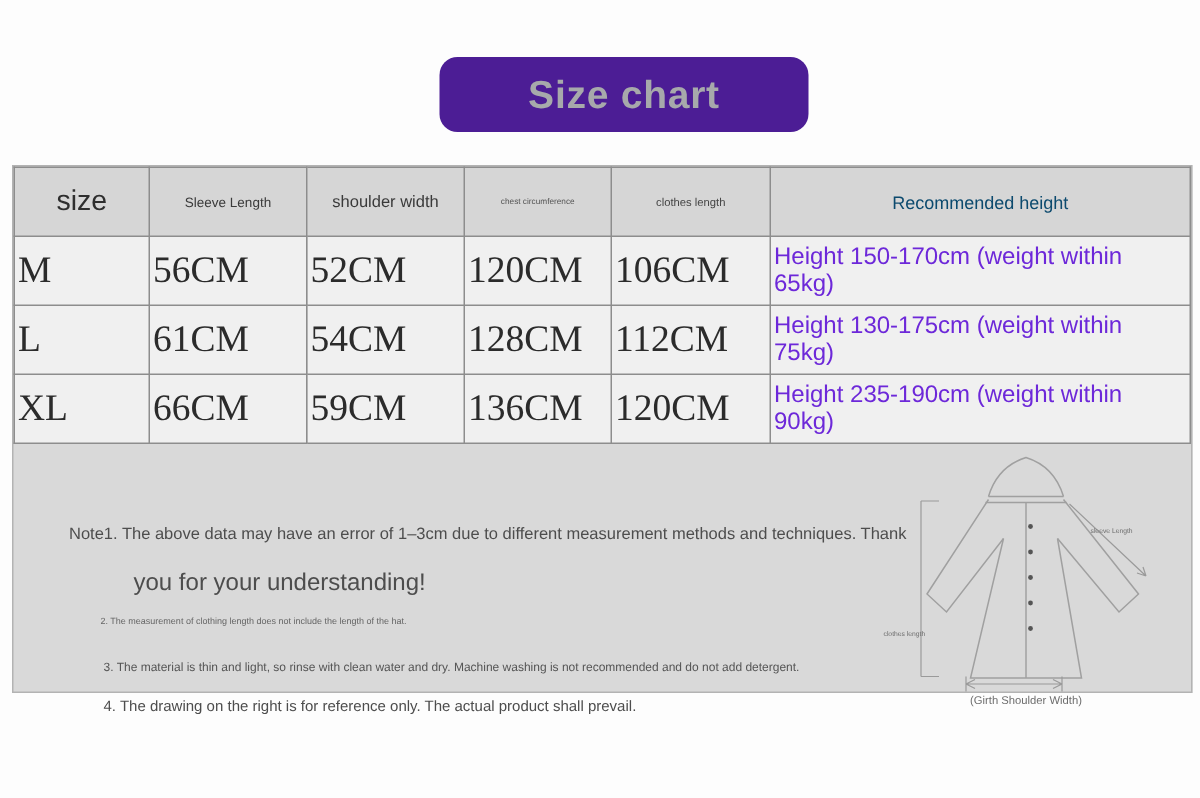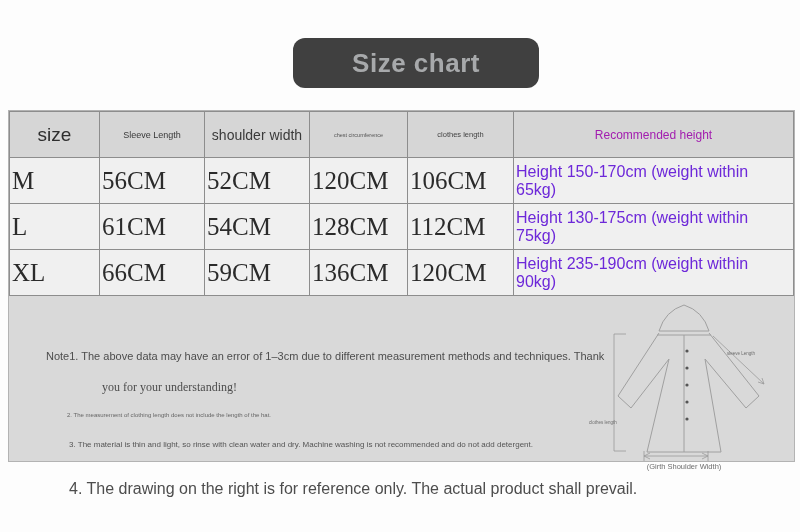--- a/index.html
+++ b/index.html
@@ -2,21 +2,21 @@
 <html><head>
 <meta charset="utf-8">
 <style>
   html,body{margin:0;padding:0;}
   body{
     width:800px;height:532px;background:#fdfdfd;position:relative;overflow:hidden;
     font-family:"Liberation Sans", sans-serif;
   }
   .title-pill{
     position:absolute;left:293px;top:38px;width:246px;height:50px;
-    background:#404040;border-radius:12px;display:flex;align-items:center;justify-content:center;
+    background:#4c1d95;border-radius:12px;display:flex;align-items:center;justify-content:center;
   }
   .title-pill span{
     color:#a7a9ab;font-size:26px;font-weight:600;letter-spacing:.5px;
   }
   .panel{
     position:absolute;left:8px;top:110px;width:787px;height:352px;
     background:#d9d9d9;border:1px solid #b3b3b3;box-sizing:border-box;
   }
   table.size-table{
     border-collapse:collapse;width:100%;table-layout:fixed;
@@ -24,39 +24,39 @@
   table.size-table th, table.size-table td{
     border:1px solid #8d8d8d;vertical-align:middle;
     padding:2px;height:41px;overflow:hidden;
   }
   th{background:#d6d6d6;font-weight:normal;color:#2f2f2f;}
   td{background:#f0f0f0;}
   col.c0{width:90px} col.c1{width:105px} col.c2{width:105px}
   col.c3{width:98px} col.c4{width:106px}
   .h-size{font-size:19px;color:#2e2e2e;}
   .h-sleeve{font-size:9px;color:#3a3a3a;}
-  .h-shoulder{font-size:14px;color:#3a3a3a;}
+  .h-shoulder{font-size:11px;color:#3a3a3a;}
   .h-chest{font-size:5.5px;color:#555;}
   .h-clothes{font-size:7.5px;color:#444;}
-  .h-rec{font-size:12px;color:#a21caf;}
+  .h-rec{font-size:12px;color:#0c4a6e;}
   td.val{
     font-family:"Liberation Serif", serif;font-size:25px;color:#2b2b2b;
   }
   td.rec{
     font-family:"Liberation Sans", sans-serif;font-size:16px;color:#6d28d9;
   }
   .notes{
     position:relative;width:100%;height:184px;
   }
   .note{position:absolute;color:#4d4d4d;white-space:nowrap;margin-top:32px;}
   .n1{left:37px;top:22px;font-size:11px;}
-  .n2{left:93px;top:52px;font-size:12px;font-family:Liberation Serif, serif;}
+  .n2{left:80px;top:52px;font-size:16px;}
   .n3{left:58px;top:84px;font-size:6px;color:#666;}
   .n4{left:60px;top:112px;font-size:8px;color:#555;}
-  .n5{left:60px;top:152px;font-size:16px;}
+  .n5{left:60px;top:138px;font-size:10px;}
   .coat-svg{position:absolute;left:572px;top:5px;}
   .coat-line{fill:none;stroke:#a0a0a0;stroke-width:1;}
   .meas-line{fill:none;stroke:#9a9a9a;stroke-width:0.8;}
   .coat-btn{fill:#555;}
   .svg-label{fill:#6d6d6d;font-family:"Liberation Sans", sans-serif;}
 </style>
 </head>
 <body>
 
 <div>

